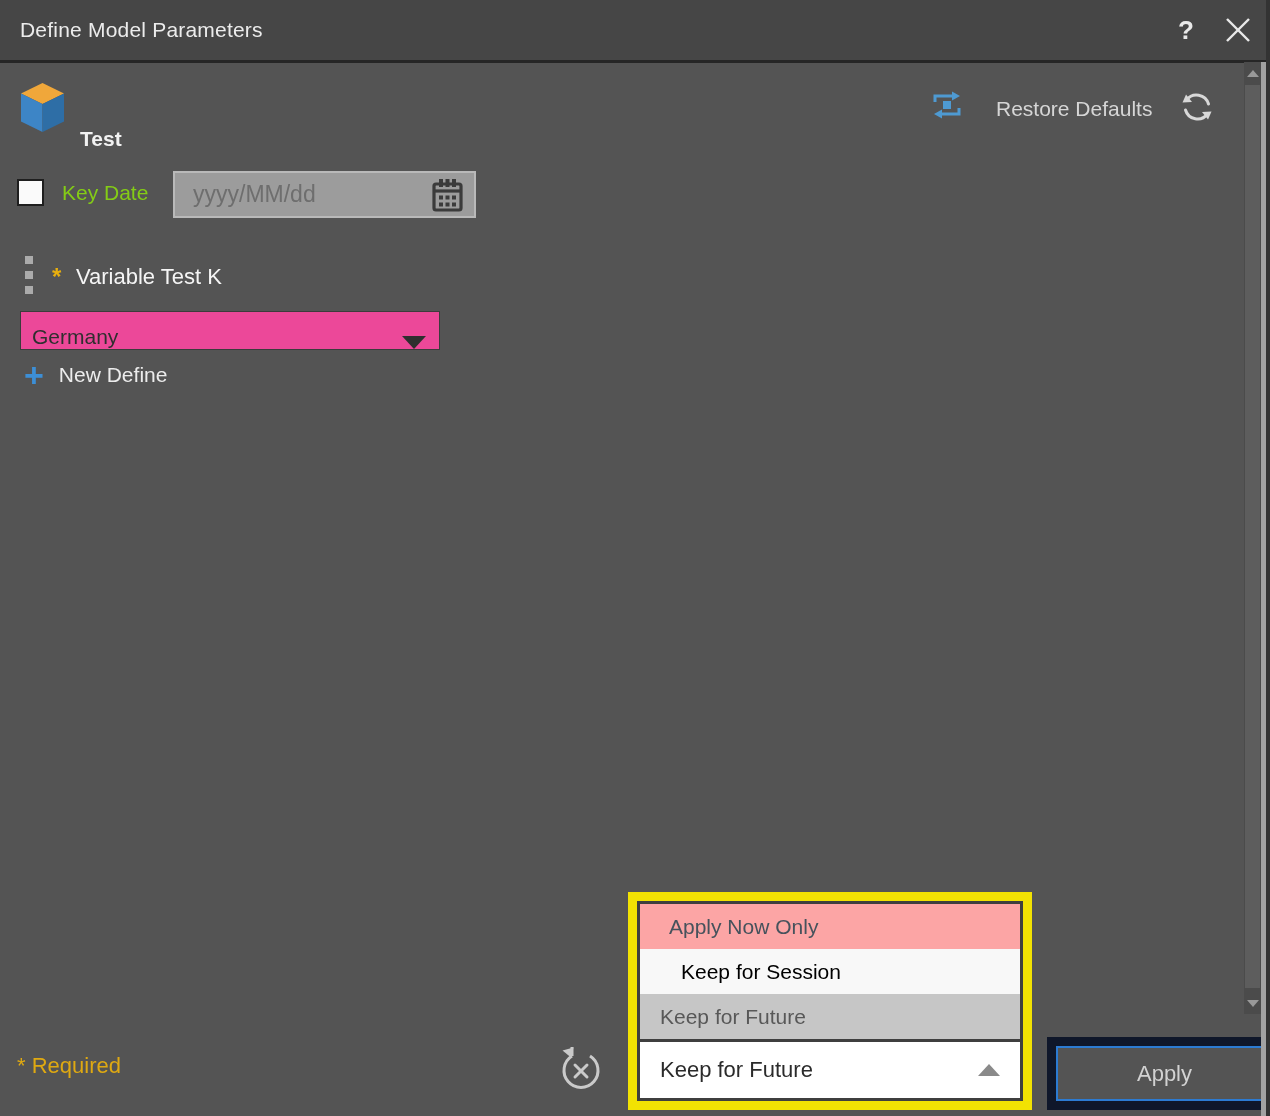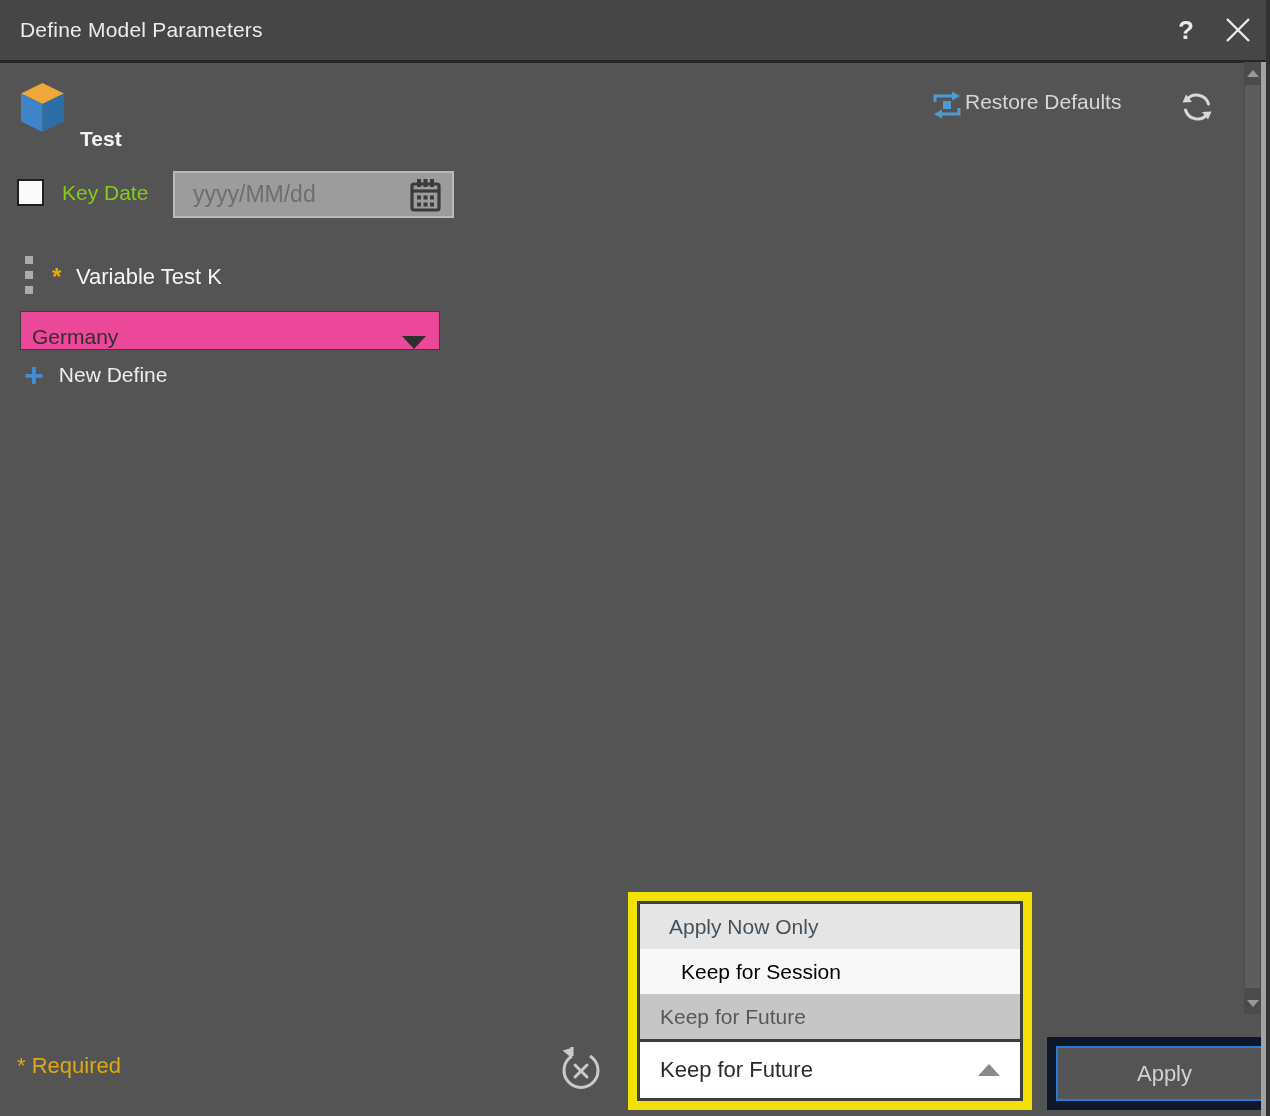--- a/index.html
+++ b/index.html
@@ -8,28 +8,28 @@
 
   
   .titlebar { position:absolute; top:0; left:0; width:100%; height:63px; background:#464646; border-bottom:3px solid #262626; display:flex; align-items:center;text-align:right; }
   .title { margin-left:20px; font-size:21px; color:#ececec; letter-spacing:0.2px; }
   .titlebar-actions { position:absolute; right:18px; top:0; height:60px; display:flex; align-items:center; gap:30px; }
   .help-glyph { font-size:26px; font-weight:bold; color:#e9e9e9; cursor:pointer; }
 
   
   .cube-icon { position:absolute; left:20px; top:82px; }
   .model-name { position:absolute; left:80px; top:97px; font-size:21px; font-weight:bold; color:#f2f2f2;margin-top:30px; }
-  .restore-group { position:absolute; left:930px; top:90px; display:flex; align-items:flex-start; gap:1px; cursor:pointer; }
+  .restore-group { position:absolute; left:930px; top:90px; display:flex; align-items:flex-end; gap:32px; cursor:pointer; }
   .restore-label { font-size:21px; color:#d6d6d6; }
   .refresh-btn { position:absolute; left:1180px; top:90px; width:34px; height:34px; cursor:pointer; }
 
   
   .keydate-checkbox { position:absolute; left:17px; top:179px; width:27px; height:27px; background:#fafafa; border:2px solid #1f1f1f; cursor:pointer; }
   .keydate-label { position:absolute; left:62px; top:181px; font-size:21px; color:#84cc16; }
-  .date-input { position:absolute; left:173px; top:171px; width:281px; height:47px; background:#9c9c9c; border:2px solid #b9b9b9; display:flex; align-items:center; }
+  .date-input { position:absolute; left:173px; top:171px; width:303px; height:47px; background:#9c9c9c; border:2px solid #b9b9b9; display:flex; align-items:center; }
   .date-placeholder { margin-left:18px; flex:1; font-size:23px; color:#6e6e6e; }
   .calendar-btn { margin-right:10px; display:flex; cursor:pointer; }
 
   
   .drag-handle { position:absolute; left:25px; top:256px; display:flex; flex-direction:column; gap:7px; cursor:grab; }
   .drag-dot { width:8px; height:8px; background:#ababab; }
   .req-star { position:absolute; left:52px; top:263px; font-size:24px; font-weight:bold; color:#e8af0e; }
   .param-name { position:absolute; left:76px; top:264px; font-size:22px; font-weight:normal; color:#f5f5f5; }
 
   .value-select { position:absolute; left:20px; top:311px; width:420px; height:39px; background:#ec4899; border:1px solid #3c3c3c; display:flex; align-items:flex-end; cursor:pointer; }
@@ -41,21 +41,21 @@
   .new-value-label { font-size:21px; color:#ececec; }
 
   
   .required-note { position:absolute; left:17px; top:1053px; font-size:22px; color:#dfa912; }
   .reset-btn { position:absolute; left:556px; top:1044px; width:50px; height:50px; cursor:pointer; }
 
   
   .dropdown-highlight { position:absolute; left:628px; top:892px; width:404px; height:218px; border:9px solid #f2e203; background:#ffffff; }
   .dropdown-frame { width:100%; height:100%; border:3px solid #3f3f3f; display:flex; flex-direction:column; }
   .menu-option { height:45px; flex:0 0 45px; display:flex; align-items:center; padding-left:20px; font-size:21px; cursor:pointer; }
-  .opt-hover { background:#e5e5e5; color:#46525c;padding-left:29px; }
+  .opt-hover { background:#fca5a5; color:#46525c;padding-left:29px; }
   .opt-normal { background:#f8f8f8; color:#000000;padding-left:41px; }
   .opt-selected { background:#c6c6c6; color:#585858; }
   .persist-select { flex:1; background:#ffffff; border-top:3px solid #3f3f3f; display:flex; align-items:center; padding-left:20px; font-size:22px; color:#2b2b2b; cursor:pointer; }
   .caret-up { width:0; height:0; border-left:11px solid transparent; border-right:11px solid transparent; border-bottom:12px solid #8a8a8a; margin-left:auto; margin-right:20px; }
 
   
   .apply-highlight { position:absolute; left:1047px; top:1037px; width:235px; height:73px; border:9px solid #0f172a; }
   .apply-button { width:100%; height:100%; background:#545454; border:2px solid #2c7bd2; color:#d2d2d2; font-size:22px; display:flex; align-items:center; justify-content:center; cursor:pointer; }
 
   

